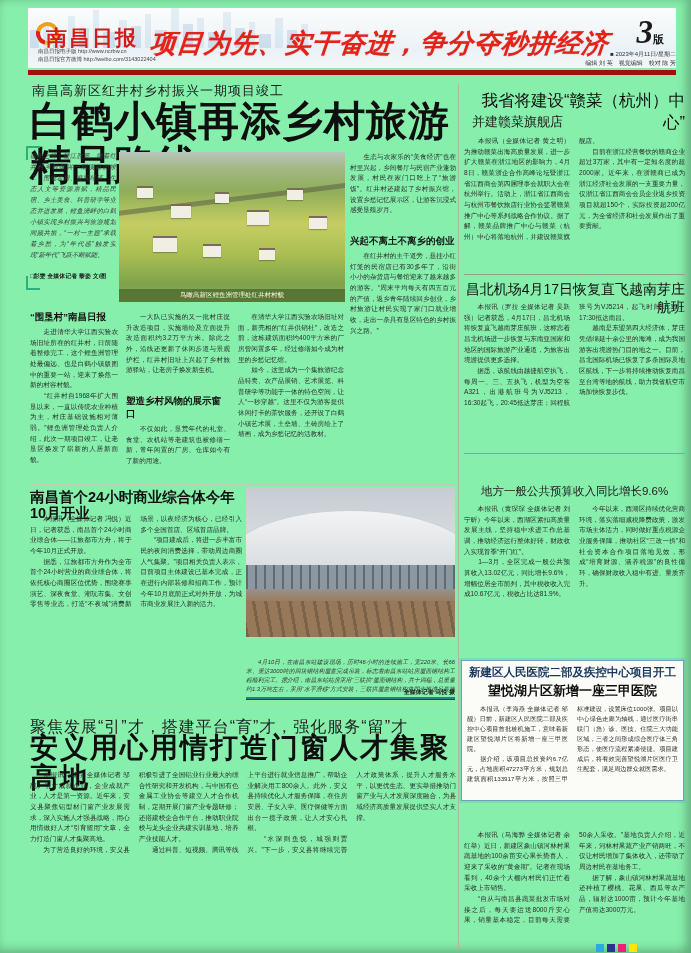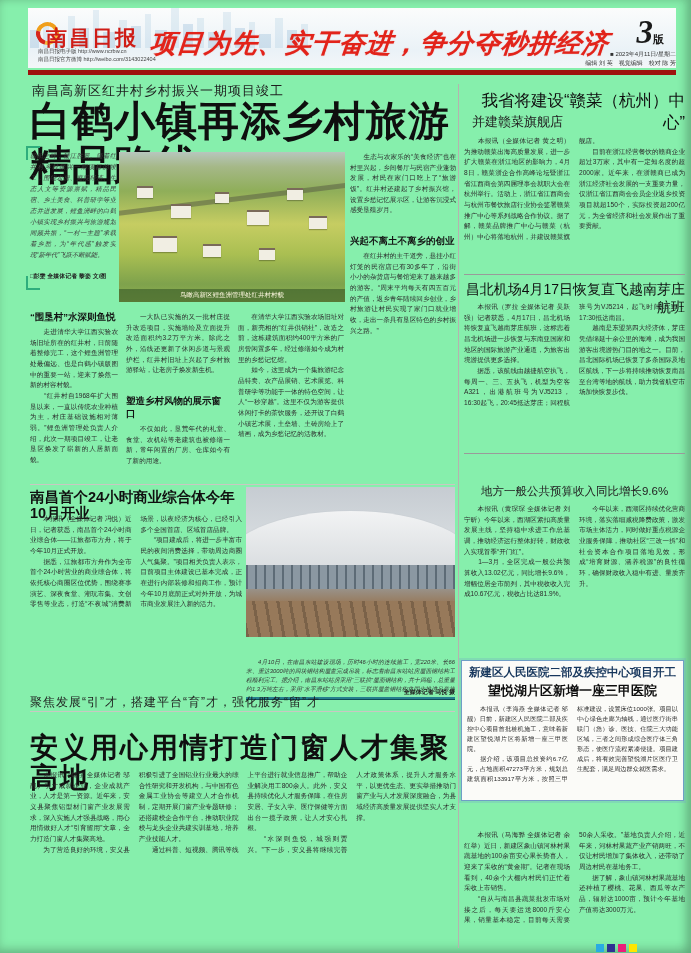--- a/index.html
+++ b/index.html
@@ -101,21 +101,21 @@
     <div id="cap1">鸟瞰高新区鲤鱼洲管理处红井村村貌</div>
   </div>
 
   <div class="abs" style="left:350px;top:152px;width:106px;height:330px;overflow:hidden">
     <div class="btxt">　　生态与农家乐的“美食经济”也在村里兴起，乡间餐厅与民宿产业蓬勃发展，村民在家门口吃上了“旅游饭”。红井村还建起了乡村振兴馆，设置乡愁记忆展示区，让游客沉浸式感受垦殖岁月。</div>
     <div class="xhead">兴起不离土不离乡的创业</div>
     <div class="btxt">　　在红井村的主干道旁，悬挂小红灯笼的民宿店已有30多年了，沿街小小的杂货店与餐馆迎来了越来越多的游客。“周末平均每天有四五百元的产值，返乡青年陆续回乡创业，乡村旅游让村民实现了家门口就业增收，走出一条具有垦区特色的乡村振兴之路。”</div>
   </div>
 
   <div class="abs" style="left:30px;top:292px;width:88px;height:190px;overflow:hidden">
-    <div class="xhead">“围垦村”水深则鱼悦</div>
+    <div class="xhead">“围垦村”南昌日报</div>
     <div class="btxt">　　走进清华大学江西实验农场旧址所在的红井村，日前随着整修完工，这个鲤鱼洲管理处最偏远、也是白鹤小镇版图中的重要一站，迎来了焕然一新的村容村貌。
 　　“红井村自1968年扩大围垦以来，一直以传统农业种植为主，村庄基础设施相对薄弱。”鲤鱼洲管理处负责人介绍，此次一期项目竣工，让老垦区焕发了崭新的人居新面貌。</div>
   </div>
 
   <div class="abs" style="left:126px;top:312px;width:104px;height:170px;overflow:hidden">
     <div class="btxt">　　一大队已实施的又一批村庄提升改造项目，实施墙绘及立面提升改造面积约3.2万平方米。除此之外，沿线还更新了休闲步道与景观护栏，红井村旧址上兴起了乡村旅游驿站，让老房子焕发新生机。</div>
     <div class="xhead">塑造乡村风物的展示窗口</div>
     <div class="btxt">　　不仅如此，垦荒年代的礼堂、食堂、农机站等老建筑也被修缮一新，常年闲置的厂房、仓库如今有了新的用途。</div>
   </div>
 
@@ -135,21 +135,21 @@
     <div class="roof"></div>
     <div class="grid"></div>
     <div class="dirt"></div>
   </div>
   <div id="cap2-text" class="abs">　　4月10日，在南昌东站建设现场，历时46小时的连续施工，宽220米、长66米、重达3000吨的四块钢结构屋盖完成吊装，标志着南昌东站站房屋面钢结构工程顺利完工。据介绍，南昌东站站房采用“三联拱”屋面钢结构，共十四榀，总重量约1.3万吨左右，采用“水平滑移”方式安装，三联拱屋盖钢结构将同步推进吊装施工。</div>
   <div class="abs credit" style="left:246px;top:688px;width:209px;text-align:right">全媒体记者 马悦 摄</div>
   <div id="cap2-rule" class="abs"></div>
 
   <div class="abs hr" style="left:30px;top:711px;width:425px;background:#c9c7c2"></div>
 
-  <div class="abs kicker" style="left:30px;top:694px;font-size:12px">聚焦发展“引”才，搭建平台“育”才，强化服务“留”才</div>
+  <div class="abs kicker" style="left:30px;top:717px;font-size:16px">聚焦发展“引”才，搭建平台“育”才，强化服务“留”才</div>
   <div class="abs h1" style="left:30px;top:733px;width:428px;font-size:28px;letter-spacing:2px">安义用心用情打造门窗人才集聚高地</div>
   <div class="abs btxt cols4" style="left:30px;top:770px;width:426px;height:178px">　　本报讯（魏宇 全媒体记者 邬靓）引才成就企业，企业成就产业，人才是第一资源。近年来，安义县聚焦铝型材门窗产业发展需求，深入实施人才强县战略，用心用情做好人才“引育留用”文章，全力打造门窗人才集聚高地。
 　　为了营造良好的环境，安义县积极引进了全国铝业行业最大的综合性研究和开发机构，与中国有色金属工业协会等建立人才合作机制，定期开展门窗产业专题研修；还搭建校企合作平台，推动职业院校与龙头企业共建实训基地，培养产业技能人才。
 　　通过科普、短视频、腾讯等线上平台进行就业信息推广，帮助企业解决用工800余人。此外，安义县持续优化人才服务保障，在住房安居、子女入学、医疗保健等方面出台一揽子政策，让人才安心扎根。
 　　“水深则鱼悦，城强则贾兴。”下一步，安义县将继续完善人才政策体系，提升人才服务水平，以更优生态、更实举措推动门窗产业与人才发展深度融合，为县域经济高质量发展提供坚实人才支撑。</div>
 
   <div class="abs rhl" style="left:464px;top:90px;font-size:16.5px">我省将建设“赣菜（杭州）中心”</div>
   <div class="abs rsub" style="left:472px;top:113px;font-size:13px">并建赣菜旗舰店</div>
   <div class="abs btxt cols2" style="left:464px;top:136px;width:221px;height:134px">　　本报讯（全媒体记者 黄之明）为推动赣菜出海高质量发展，进一步扩大赣菜在浙江地区的影响力，4月8日，赣菜浙企合作高峰论坛暨浙江省江西商会第四届理事会就职大会在杭州举行。活动上，浙江省江西商会与杭州市餐饮旅店行业协会签署赣菜推广中心等系列战略合作协议。据了解，赣菜品牌推广中心与赣菜（杭州）中心将落地杭州，并建设赣菜旗舰店。
 　　目前在浙江经营餐饮的赣商企业超过3万家，其中有一定知名度的超2000家。近年来，在浙赣商已成为浙江经济社会发展的一支重要力量，仅浙江省江西商会会员企业返乡投资项目就超150个，实际投资超200亿元，为全省经济和社会发展作出了重要贡献。</div>

